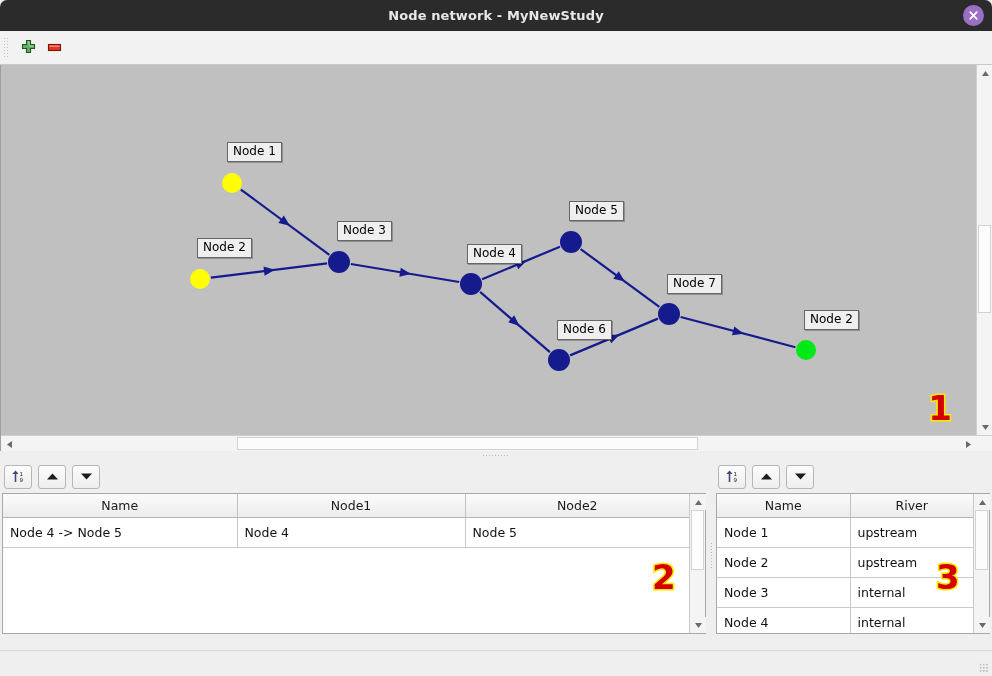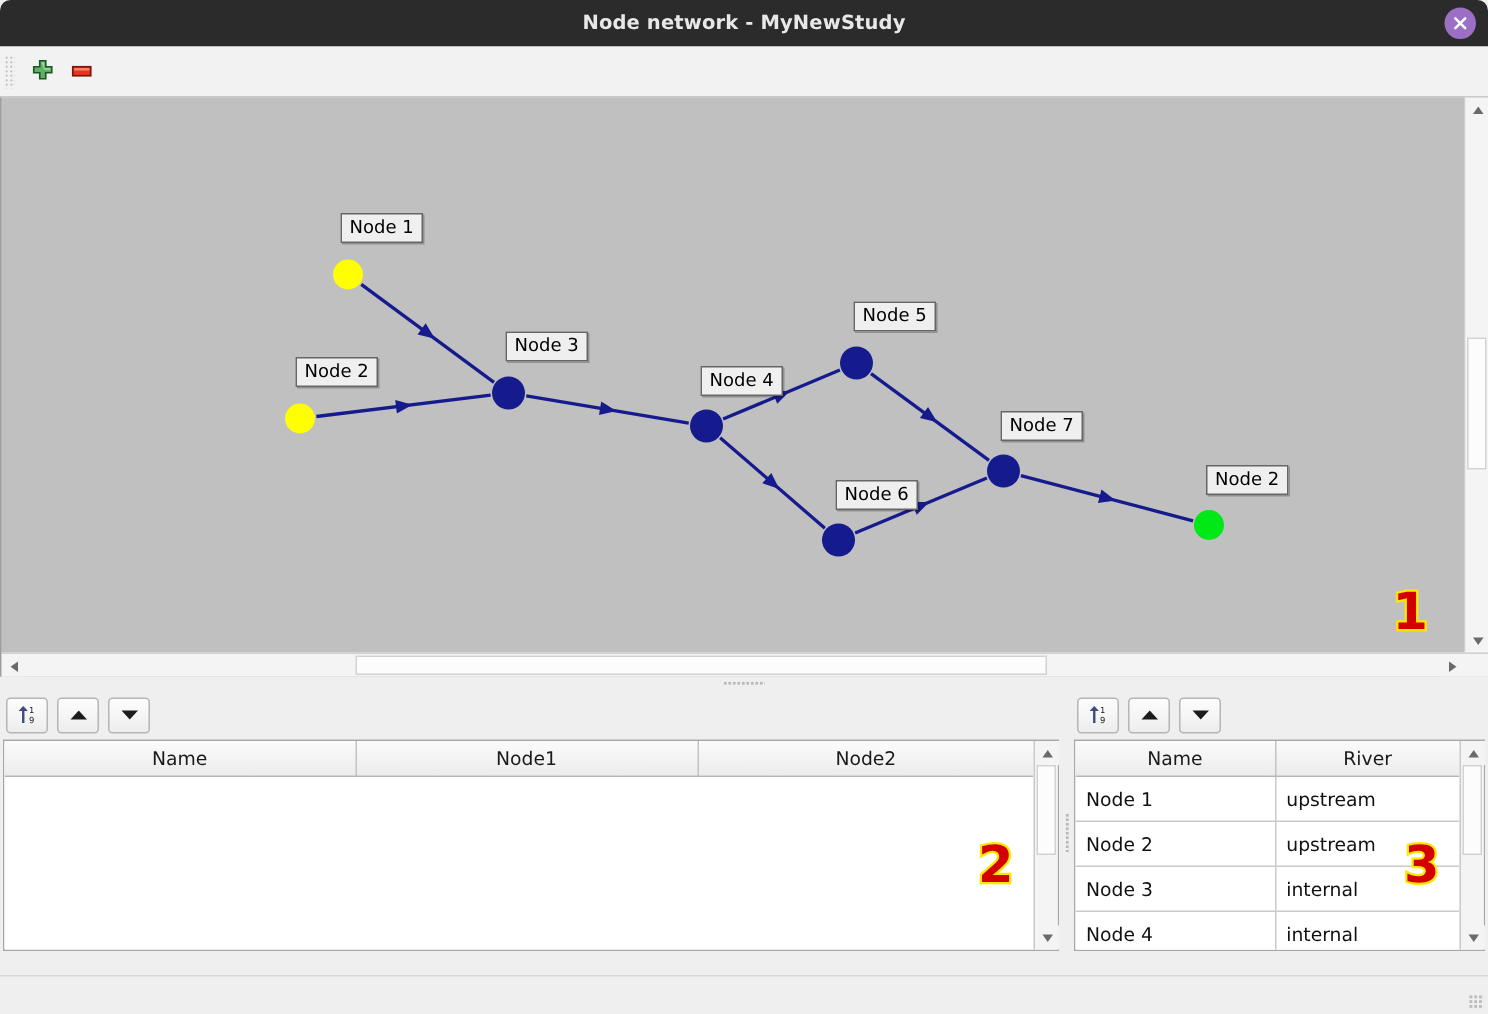--- a/index.html
+++ b/index.html
@@ -431,20 +431,25 @@
                 <col>
               </colgroup>
             <thead>
                 <tr id="links-head">
                   <th>Name</th>
                   <th>Node1</th>
                   <th>Node2</th>
                 </tr>
               </thead>
             <tbody id="links-body">
+                <tr>
+                  <td>Node 4 -&gt; Node 5</td>
+                  <td>Node 4</td>
+                  <td>Node 5</td>
+                </tr>
               </tbody>
           </table>
         </div>
         <div class="vsb" style="border-left:1px solid #c9c9c9;">
           <div class="sb-arrow">
             <svg width="9" height="7" viewBox="0 0 9 7">
                 <path d="M4.5 1 L8 6 L1 6 z" fill="#6a6a6a"></path>
               </svg>
           </div>
           <div class="vtrack">

